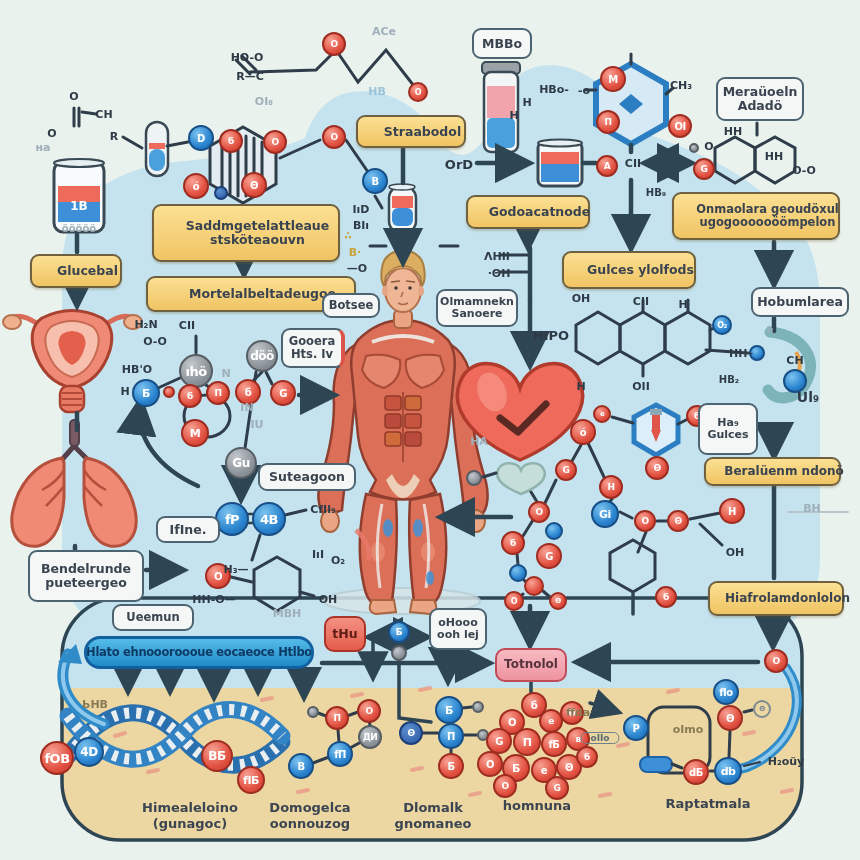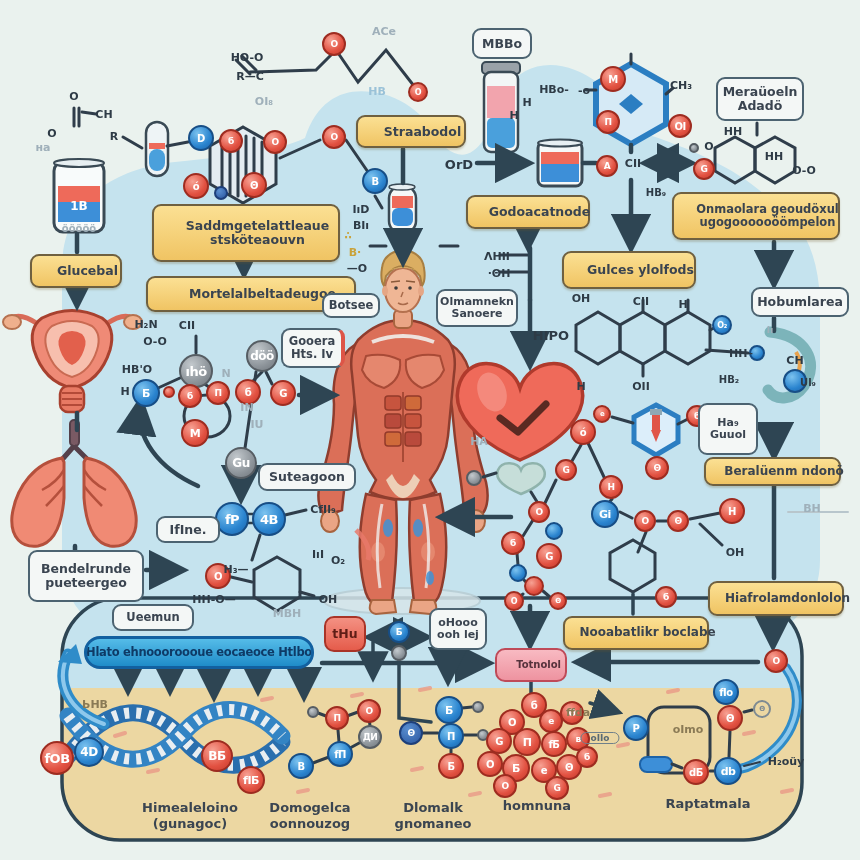--- a/index.html
+++ b/index.html
@@ -7,21 +7,21 @@
   #scene{position:absolute;left:0;top:0;z-index:1;}
   #overlay{position:absolute;left:0;top:0;width:860px;height:860px;z-index:2;pointer-events:none;}
   .box{position:absolute;box-sizing:border-box;display:flex;flex-direction:column;align-items:center;justify-content:center;
        text-align:center;font-weight:bold;border-radius:9px;line-height:1.12;font-size:12.5px;color:#3a4450;padding:2px 4px;z-index:3;}
   .box span{display:block;white-space:nowrap;}
   .yellow{background:linear-gradient(180deg,#fbe093,#f0c463);border:2.5px solid #6f6040;box-shadow:0 2px 2px rgba(110,90,40,.25);padding-left:27px;}
   .white{background:#f4f7f6;border:2.5px solid #4c6371;}
   .banner{background:linear-gradient(180deg,#55bce8,#1f8cc9);border:3px solid #1260a0;color:#0e3a66;border-radius:16px;
           font-size:11.5px;white-space:nowrap;overflow:hidden;letter-spacing:-0.3px;}
   .redpill{background:linear-gradient(180deg,#f49183,#e55c4b);border:2.5px solid #a93428;color:#5f1d16;border-radius:10px;}
-  .pink{background:linear-gradient(180deg,#f8bac2,#ee93a0);border:2.5px solid #bf4a58;color:#56323c;border-radius:10px;font-size:10px;align-items:flex-end;}
+  .pink{background:linear-gradient(180deg,#f8bac2,#ee93a0);border:2.5px solid #bf4a58;color:#56323c;border-radius:10px;font-size:12px;}
   .redge{border-right:4px solid #dd5548;text-align:right;}
   .caption{position:absolute;text-align:center;font-weight:bold;font-size:13px;color:#3b4551;line-height:1.25;
            transform:translateX(-50%);z-index:3;}
   .caption span{display:block;white-space:nowrap;}
   .atom{position:absolute;border-radius:50%;display:flex;align-items:center;justify-content:center;color:#fff;font-weight:bold;
         transform:translate(-50%,-50%);box-sizing:border-box;letter-spacing:-0.5px;z-index:2;}
   .atom.r{background:radial-gradient(circle at 35% 30%,#f7a294,#e25141 60%,#c23a2c);border:2px solid #9e2c20;}
   .atom.b{background:radial-gradient(circle at 35% 30%,#7cc3ef,#2a84cf 60%,#1d63a8);border:2px solid #174e86;}
   .atom.g{background:radial-gradient(circle at 35% 30%,#c3c9cd,#8d949a 60%,#6e757b);border:2px solid #565d63;}
   .atom.db{background:radial-gradient(circle at 35% 30%,#5a8fd0,#2a56a0);border:2px solid #1d3f7a;}
@@ -465,21 +465,21 @@
       <div class="formula lt" style="left: 287px; top: 613px;">MBH</div>
       <div class="formula" style="left: 323px; top: 509px;">CfIl₉</div>
       <div class="formula" style="left: 581px; top: 298px;">OH</div>
       <div class="formula" style="left: 641px; top: 301px;">CII</div>
       <div class="formula" style="left: 683px; top: 304px;">H</div>
       <div class="formula" style="left: 741px; top: 353px;">HH–</div>
       <div class="formula" style="left: 729px; top: 379px; font-size: 10px;">HB₂</div>
       <div class="formula" style="left: 641px; top: 386px;">OII</div>
       <div class="formula" style="left: 581px; top: 386px;">H</div>
       <div class="formula" style="left: 795px; top: 360px;">CH</div>
-      <div class="formula" style="left: 808px; top: 382px; font-size: 10px;">Ul₉</div>
+      <div class="formula" style="left: 808px; top: 397px; font-size: 14px;">Ul₉</div>
       <div class="formula lt" style="left: 770px; top: 330px; font-size: 9px;">Iı</div>
       <div class="formula lt" style="left: 812px; top: 508px;">BH</div>
       <div class="formula" style="left: 735px; top: 552px;">OH</div>
       <div class="formula lt" style="left: 479px; top: 441px;">HA</div>
       <div class="formula tanlt" style="left: 95px; top: 704px;">ЬHB</div>
       <div class="formula tanlt" style="left: 578px; top: 712px;">ffda</div>
       <div class="formula circled" style="left: 600px; top: 738px; font-size: 9px;">oIIo</div>
       <div class="formula tanlt" style="left: 688px; top: 729px;">oImo</div>
       <div class="formula" style="left: 786px; top: 761px;">H₂oüy</div>
       <div class="formula wt" style="left: 79px; top: 206px; font-size: 12px;">1B</div>
@@ -517,27 +517,24 @@
       <span>Adadö</span>
     </div>
 <div class="box white" style="left:751px;top:287px;width:98px;height:30px">
       <span>Hobumlarea</span>
     </div>
 <div class="box yellow" style="left:704px;top:457px;width:137px;height:29px;font-size:12px">
       <span>Beralüenm ndonö</span>
     </div>
 <div class="box white" style="left:698px;top:403px;width:60px;height:52px;font-size:11px">
       <span>Ha₉</span>
-      <span>Guuol</span>
+      <span>Gulces</span>
     </div>
 <div class="box yellow" style="left:708px;top:581px;width:136px;height:35px;font-size:12px">
       <span>Hiafrolamdonlolon</span>
-    </div>
-<div class="box yellow" style="left:563px;top:616px;width:146px;height:34px;font-size:12px">
-      <span>Nooabatlikr boclabe</span>
     </div>
 <div class="box white" style="left:322px;top:293px;width:58px;height:25px;font-size:11.5px">
       <span>Botsee</span>
     </div>
 <div class="box white redge" style="left:281px;top:328px;width:64px;height:40px;font-size:11.5px">
       <span>Gooera</span>
       <span>Hts. Iv</span>
     </div>
 <div class="box white" style="left:436px;top:289px;width:82px;height:38px;font-size:11px">
       <span>Olmamnekn</span>

